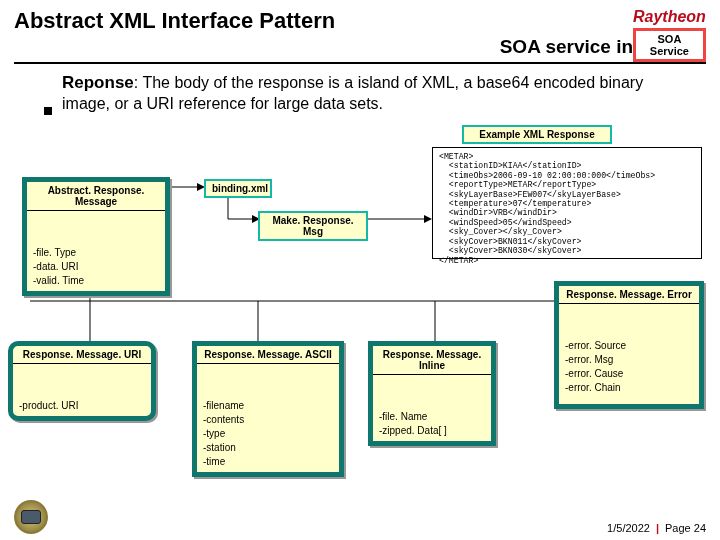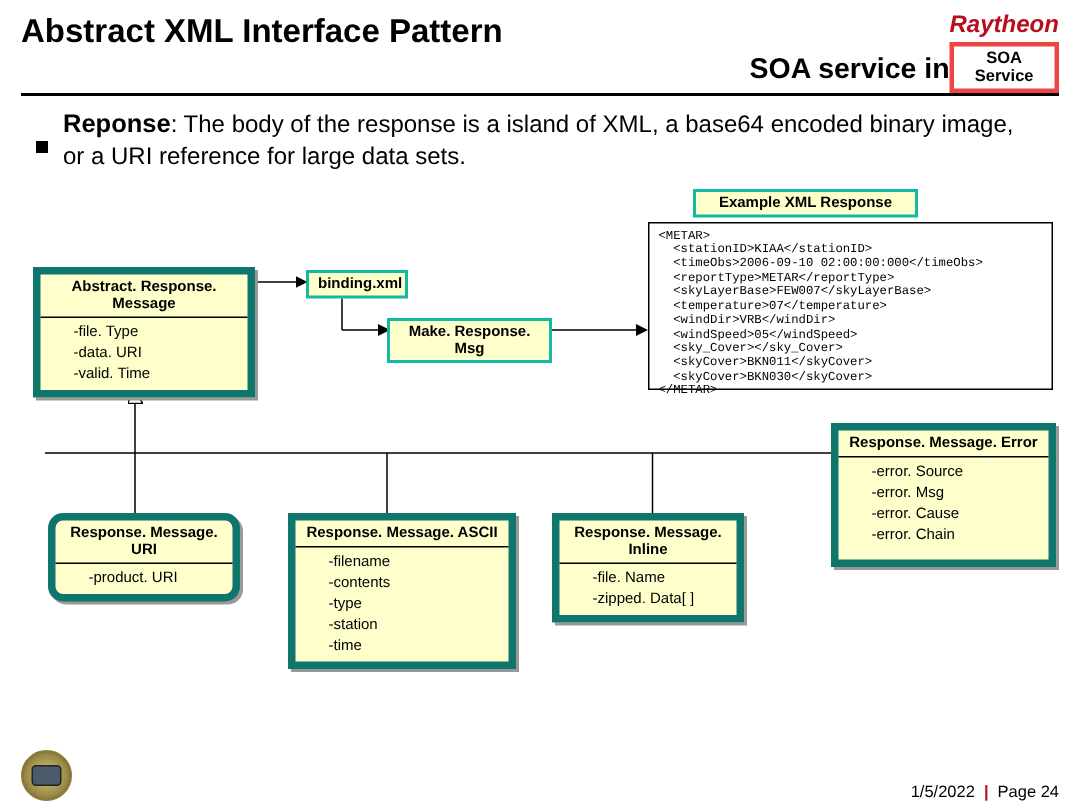--- a/index.html
+++ b/index.html
@@ -26,37 +26,37 @@
   }
   .logo .sbox {
     border: 3px solid #ef4444; font-size: 11px; font-weight: bold;
     line-height: 1.1; padding: 2px 14px; margin-top: 2px; background: #fff;
     text-align:center;
   }
   .divider {
     border: none; border-top: 2px solid #000; margin: 4px 0 8px 0;
   }
   .bullet-row {
-    display: flex; padding: 0 28px 0 24px; align-items: center;
+    display: flex; padding: 0 28px 0 44px; align-items: flex-end;
   }
   .bullet-sq {
     width: 8px; height: 8px; background: #000; margin-top: 8px; flex: 0 0 auto;
   }
   .bullet-txt { margin-left: 10px; font-size: 16px; color:#000; line-height: 1.3;}
   .bullet-txt .lead { font-weight: bold; font-size: 17px;}
   .canvas {
     position: relative; width: 720px; height: 370px; margin-top: 6px;
   }
   .box {
     position: absolute; background: #ffffcc; border: 5px solid #0f766e;
     box-shadow: 2px 2px 0 #999;
   }
   .box .hd { border-bottom: 1px solid #000; text-align: center; font-size: 10px;
     font-weight: bold; padding: 3px 2px; }
-  .box .bd { font-size: 10px; padding: 3px 22px; line-height: 1.4; }
+  .box .bd { font-size: 10px; padding: 3px 6px; line-height: 1.4; margin-top: 32px; }
   .lbl {
     position: absolute; border: 2px solid #14b8a6; background: #ffffcc;
     font-size: 10px; font-weight: bold; text-align: center; padding: 2px 6px;
   }
   .xmlbox {
     position: absolute; border: 1px solid #000; background: #fff;
     font-family: "Courier New", monospace; font-size: 8.2px;
     padding: 4px 6px; white-space: pre; line-height: 1.15;
   }
   svg.lines { position: absolute; inset: 0; width: 100%; height: 100%; pointer-events: none;}
@@ -147,21 +147,21 @@
       <div>-file. Type</div>
       <div>-data. URI</div>
       <div>-valid. Time</div>
     </div>
   </div>
 
   <div class="lbl" style="left:204px; top:58px; width:68px;">binding.xml</div>
 
   <div class="lbl" style="left:258px; top:90px; width:110px;">Make. Response. Msg</div>
 
-  <div class="box" style="left:32px; top:220px; width:128px;border-radius:10px;">
+  <div class="box" style="left:8px; top:220px; width:148px;border-radius:10px;">
     <div class="hd">Response. Message. URI</div>
     <div class="bd">
       <div>-product. URI</div>
     </div>
   </div>
 
   <div class="box" style="left:192px; top:220px; width:152px;">
     <div class="hd">Response. Message. ASCII</div>
     <div class="bd">
       <div>-filename</div>

